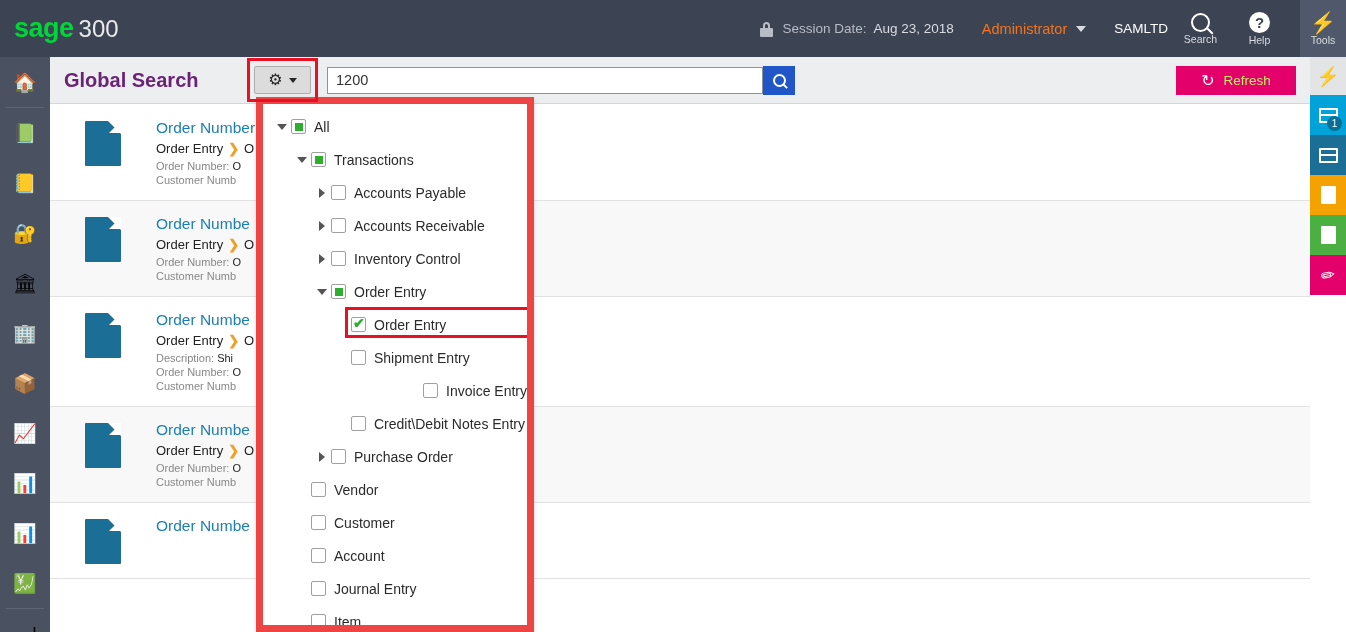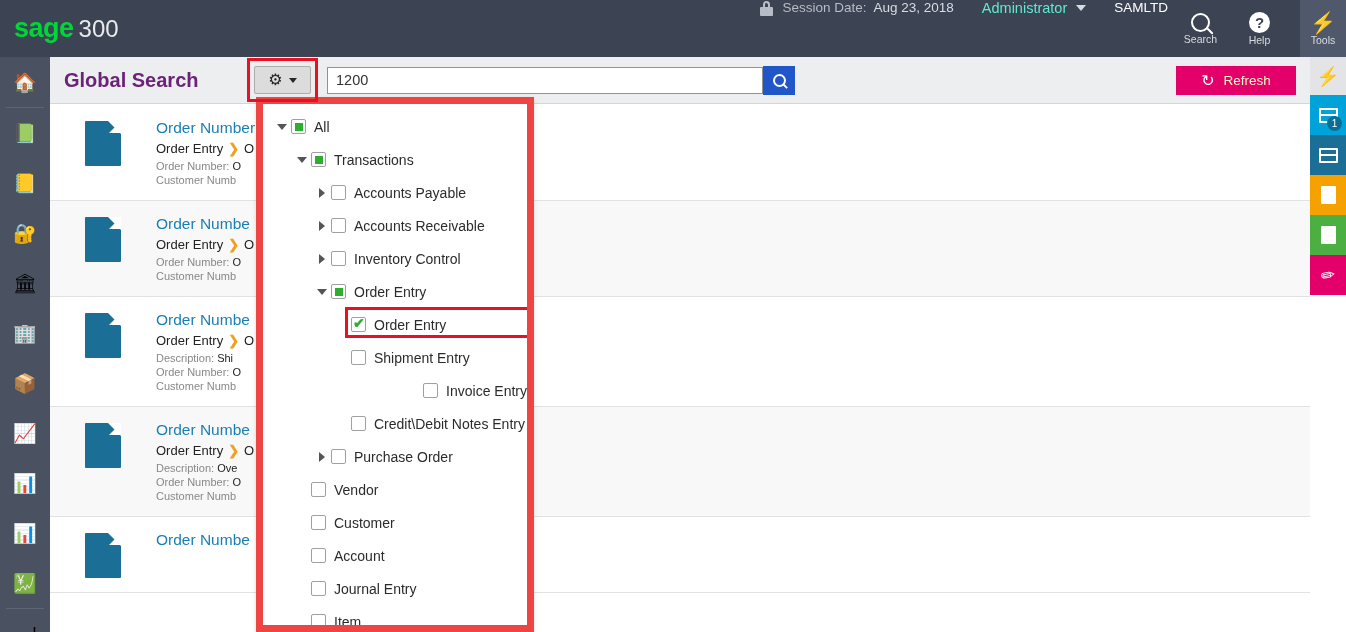--- a/index.html
+++ b/index.html
@@ -19,38 +19,38 @@
     display: flex; align-items: center;
   }
   .logo { margin-left: 14px; display: flex; align-items: baseline; }
   .logo-sage {
     color: #00d639; font-size: 27px; font-weight: bold; letter-spacing: -0.5px;
   }
   .logo-300 {
     color: #e9eaec; font-size: 24px; font-weight: 300; margin-left: 5px;
   }
   .top-right {
-    margin-left: auto; display: flex; align-items: flex-start; height: 57px;
+    margin-left: auto; display: flex; align-items: center; height: 57px;
   }
   .lock-icon {
     width: 13px; height: 15px; position: relative; margin-right: 9px; margin-top: 1px;
   }
   .lock-icon .body {
     position: absolute; bottom: 0; left: 0; width: 13px; height: 9px;
     background: #b8bcc6; border-radius: 1px;
   }
   .lock-icon .shackle {
     position: absolute; top: 0; left: 3px; width: 7px; height: 7px;
     border: 2px solid #b8bcc6; border-bottom: none;
     border-radius: 4px 4px 0 0;
   }
   .session-label { color: #b8bcc6; font-size: 13.5px; }
   .session-date { color: #d8dbe1; font-size: 13.5px; margin-left: 7px; }
   .admin-wrap { display: flex; align-items: center; margin-left: 28px; cursor: pointer; }
-  .admin-name { color: #5eead4; font-size: 14.5px; }
+  .admin-name { color: #f97316; font-size: 14.5px; }
   .caret-down {
     width: 0; height: 0; margin-left: 9px;
     border-left: 5px solid transparent; border-right: 5px solid transparent;
     border-top: 6px solid #d8dbe1;
   }
   .company { color: #ffffff; font-size: 13.5px; margin-left: 28px; }
   .top-action {
     width: 53px; height: 57px; display: flex; flex-direction: column;
     align-items: center; justify-content: center; cursor: pointer;
     margin-left: 6px;
@@ -164,21 +164,21 @@
     content: ''; position: absolute; width: 2px; height: 6px; background: #ffffff;
     right: -2px; bottom: -4px; transform: rotate(-45deg);
   }
   .refresh-btn {
     position: absolute; right: 14px; top: 9px;
     width: 120px; height: 29px; background: #e4006a;
     display: flex; align-items: center; justify-content: center; gap: 9px;
     cursor: pointer;
   }
   .refresh-glyph { color: #ffffff; font-size: 16px; line-height: 1; }
-  .refresh-label { color: #fef9c3; font-size: 13.5px; }
+  .refresh-label { color: #bef264; font-size: 13.5px; }
 
   
   .results { position: absolute; left: 0; top: 48px; width: 1260px; height: 527px; overflow: hidden; }
   .result-row {
     display: flex; border-bottom: 1px solid #e2e2e2; padding: 14px 0 14px 0;
     background: #ffffff;
   }
   .result-row.alt { background: #f8f8f8; }
   .res-icon-cell { width: 106px; display: flex; justify-content: center; padding-top: 2px; }
   .file-ico {
@@ -422,21 +422,20 @@
         </div>
         <div class="result-row alt">
           <div class="res-icon-cell">
             <div class="file-ico">
               <div class="fold"></div>
             </div>
           </div>
           <div class="res-body">
             <div class="res-title">Order Numbe</div>
             <div class="res-crumb"><span>Order Entry</span><span class="crumb-arrow">❯</span><span>O</span></div>
-            <div class="res-line"><span>Description: </span><b>Ove</b></div>
             <div class="res-line"><span>Order Number: </span><b>O</b></div>
             <div class="res-line"><span>Customer Numb </span><b></b></div>
           </div>
         </div>
         <div class="result-row">
           <div class="res-icon-cell">
             <div class="file-ico">
               <div class="fold"></div>
             </div>
           </div>

